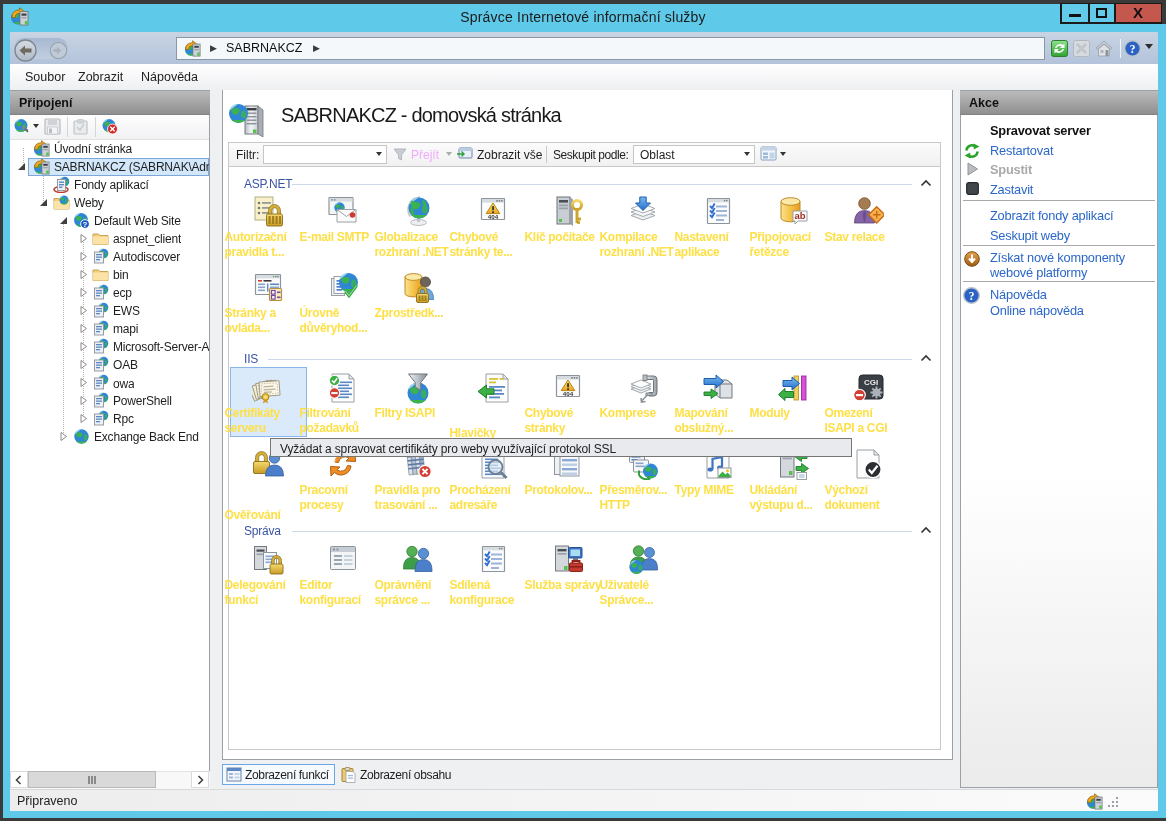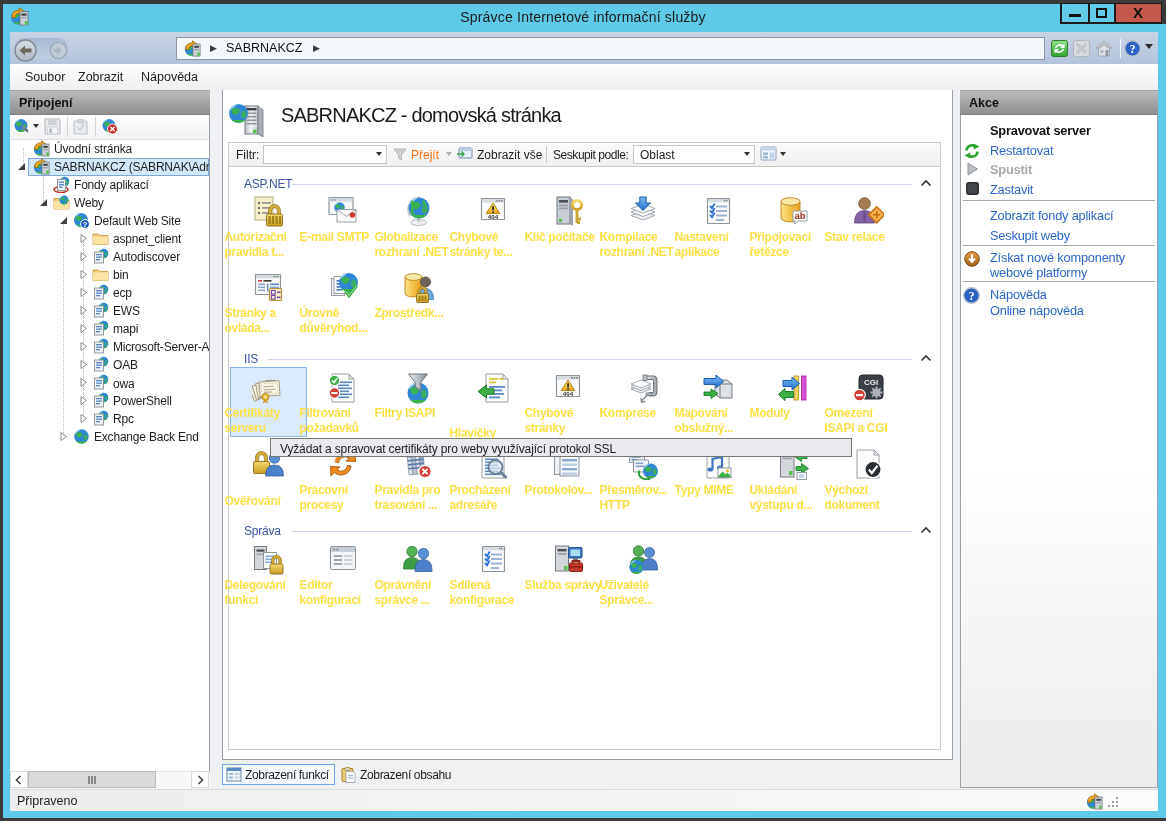--- a/index.html
+++ b/index.html
@@ -421,21 +421,21 @@
 <div style="position:absolute; left:281px; top:104px; font-size:20px; letter-spacing:-0.8px; color:#191919;">SABRNAKCZ - domovská stránka</div>
 <div id="ftool"></div>
 <div id="fbox"></div>
 
 <div class="abs" style="left:236px; top:148px;">Filtr:</div>
 <div style="position:absolute; left:263px; top:145px; width:124px; height:19px; background:#fff; border:1px solid #c6c6c6;"></div>
 <div class="abs" style="left:376px; top:152px; width:0; height:0; border-left:3.5px solid transparent; border-right:3.5px solid transparent; border-top:4px solid #333;"></div>
 <svg class="abs" style="left:392px; top:147px;" width="16" height="15" viewBox="0 0 16 15">
  <path d="M2 2 L14 2 L9.5 8 L9.5 13 L6.5 11.5 L6.5 8 Z" fill="#c9ced3" stroke="#aab0b6" stroke-width="0.8"></path>
 </svg>
-<div class="abs" style="left:411px; top:148px; color:#f97316;">Přejít</div>
+<div class="abs" style="left:411px; top:148px; color:#f0abfc;">Přejít</div>
 <div class="abs" style="left:446px; top:152px; width:0; height:0; border-left:3.5px solid transparent; border-right:3.5px solid transparent; border-top:4px solid #ababab;"></div>
 <svg class="abs" style="left:456px; top:146px;" width="17" height="16" viewBox="0 0 17 16">
  <rect x="3" y="2" width="13" height="10" rx="1" fill="#e8f0f8" stroke="#6b83a8" stroke-width="1"></rect>
  <rect x="3" y="2" width="13" height="3" fill="#b8cbe2"></rect>
  <path d="M1 8 L8 8 M5.5 5.5 L8 8 L5.5 10.5" stroke="#2f9e3f" stroke-width="1.4" fill="none"></path>
 </svg>
 <div class="abs" style="left:477px; top:148px;">Zobrazit vše</div>
 <div style="position:absolute; left:546px; top:146px; width:1px; height:17px; background:#c9c9c9;"></div>
 <div class="abs" style="left:553px; top:148px; letter-spacing:-0.45px;">Seskupit podle:</div>
 <div style="position:absolute; left:633px; top:145px; width:122px; height:19px; background:#fff; border:1px solid #c6c6c6;"></div>
@@ -800,21 +800,21 @@
         <linearGradient id="gold" x1="0" y1="0" x2="0" y2="1">
           <stop offset="0" stop-color="#f5d96e"></stop>
           <stop offset="1" stop-color="#c99b23"></stop>
         </linearGradient>
       </defs>
       <path d="M3.5 9.5 a6 6 0 0 1 12 0 l0 4.5 l-3.2 0 l0 -4.5 a2.8 2.8 0 0 0 -5.6 0 l0 4.5 l-3.2 0 Z" fill="#d4af37" stroke="#8a6d1d" stroke-width="0.7"></path>
       <rect x="1.5" y="13.5" width="16" height="12" rx="1.5" fill="url(#gold)" stroke="#8a6d1d" stroke-width="0.9"></rect>
       <circle cx="22.5" cy="10" r="5.2" fill="#5b8fd4" stroke="#36609e" stroke-width="0.8"></circle>
       <path d="M13.5 28 Q13.5 17 22.5 17 Q31.5 17 31.5 28 Z" fill="#4b7fc9" stroke="#36609e" stroke-width="0.8"></path>
     </svg></div>
-<div class="fitem" style="left:224.5px; top:494px;">Ověřování</div>
+<div class="fitem" style="left:224.5px; top:508px;">Ověřování</div>
 <div class="abs" style="left:326.5px; top:448px;"><svg width="32" height="32" viewBox="0 0 32 32">
       <path d="M8 14 A10 10 0 0 1 24.5 7.5 L28 4 L28.5 13.5 L19 13 L22 10.2 A6.5 6.5 0 0 0 11.5 14.5 Z" fill="#ef8c25" stroke="#b05f10" stroke-width="1"></path>
       <path d="M24 18 A10 10 0 0 1 7.5 24.5 L4 28 L3.5 18.5 L13 19 L10 21.8 A6.5 6.5 0 0 0 20.5 17.5 Z" fill="#ef8c25" stroke="#b05f10" stroke-width="1"></path>
       <path d="M8 14 A10 10 0 0 1 24.5 7.5" fill="none" stroke="#f8c084" stroke-width="1" opacity="0.8"></path>
     </svg></div>
 <div class="fitem" style="left:299.5px; top:483px;">Pracovní<br>procesy</div>
 <div class="abs" style="left:401.5px; top:448px;"><svg width="32" height="32" viewBox="0 0 32 32">
       <g transform="rotate(-6 16 16)">
         <rect x="6" y="4" width="4" height="22" fill="#dfe5eb" stroke="#8d949c" stroke-width="0.8"></rect>
         <rect x="10" y="4" width="4" height="22" fill="#b9c6d8" stroke="#8d949c" stroke-width="0.8"></rect>

